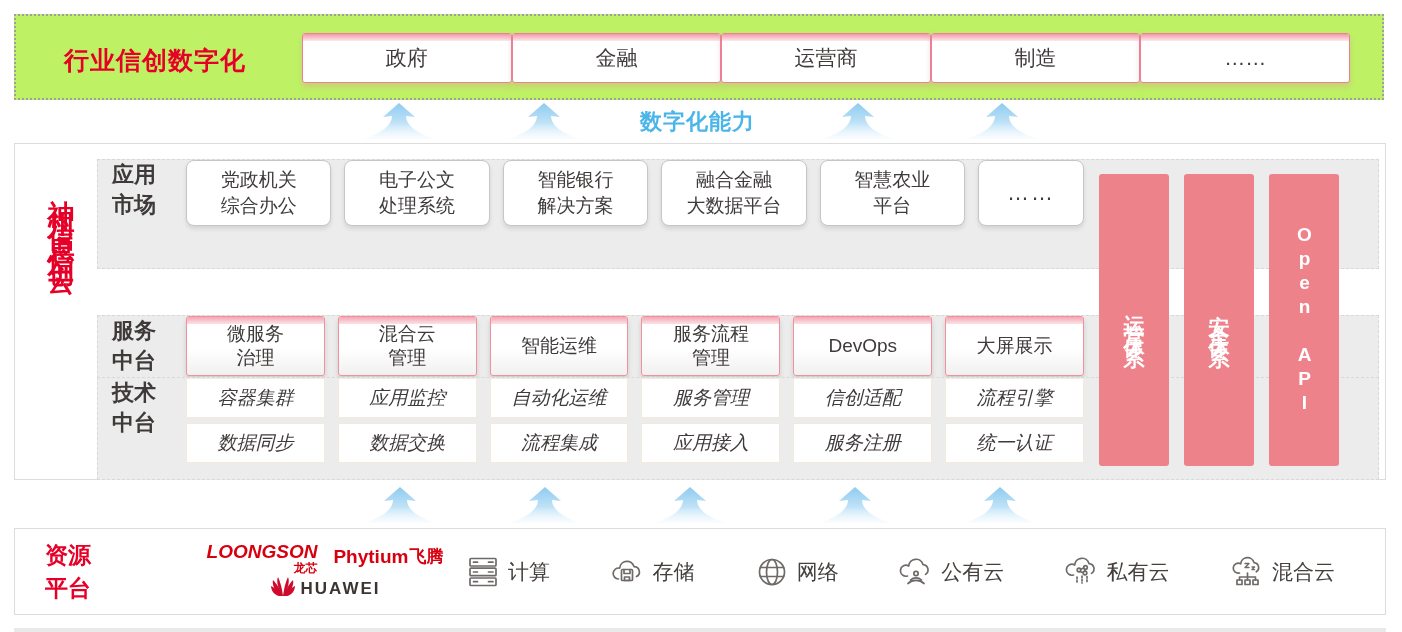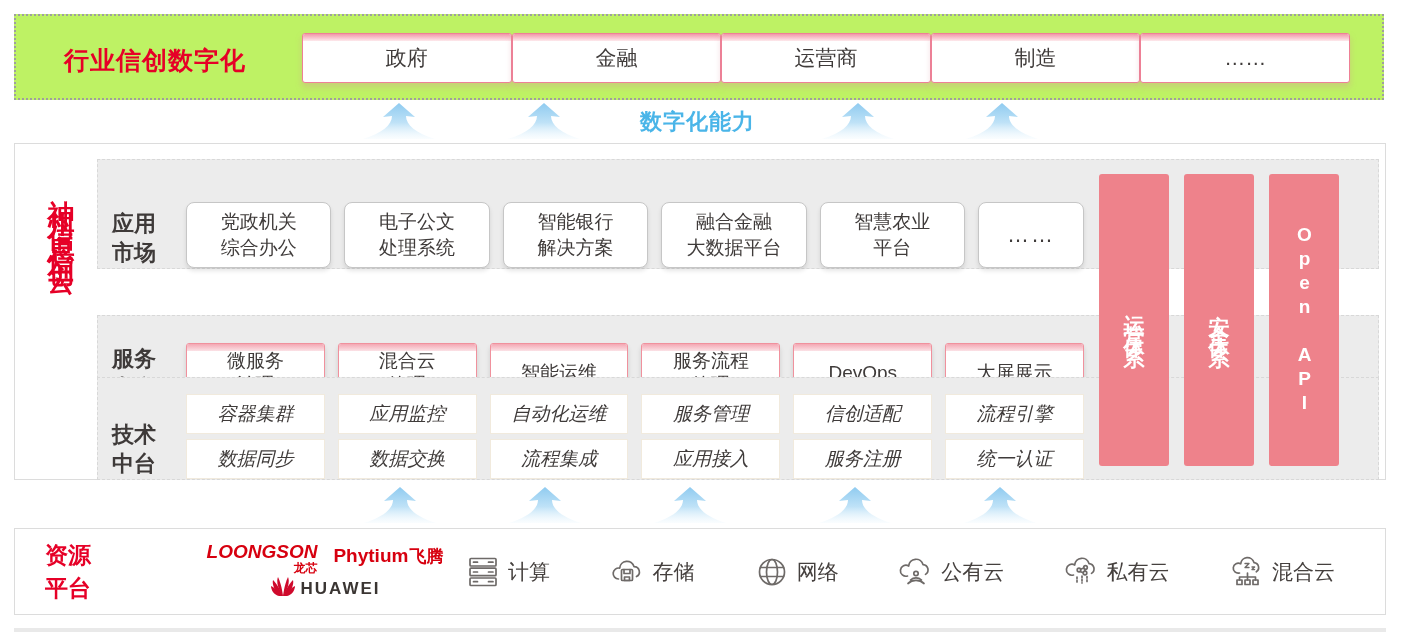--- a/index.html
+++ b/index.html
@@ -29,21 +29,21 @@
     font-weight:bold; color:#4ab5e8; letter-spacing:1px; }
 
   
   .cloud-panel { position:absolute; left:14px; top:143px; width:1372px; height:337px;
     background:#fff; border:1px solid #dcdcdc; }
   .platform-title { position:absolute; left:28px; top:34px; height:280px;
     writing-mode:vertical-rl; text-orientation:upright;
     font-size:27px; font-weight:bold; color:#e60027; letter-spacing:12px; }
 
   .strip { position:absolute; left:82px; width:1282px; background:#ececec;
-    border:1px dashed #d8d8d8; display:flex; align-items:flex-end; padding-left:14px; }
+    border:1px dashed #d8d8d8; display:flex; align-items:flex-start; padding-left:14px; }
   .strip-1 { top:15px;  height:110px; }
   .strip-2 { top:136px; height:89px;margin-top:35px;  }
   .strip-3 { top:233px; height:103px;  }
   .strip-label { flex:0 0 74px; font-size:22px; font-weight:bold; color:#3e3a39;
     line-height:1.35; white-space:pre-line; }
   .strip-boxes { flex:0 0 898px; display:flex; gap:13px; align-items:center; }
 
   .app-box { flex:1; height:66px; background:#fff; border:1px solid #c6c6c6; border-radius:8px;
     box-shadow:0 3px 4px rgba(0,0,0,.10); display:flex; align-items:center; justify-content:center;
     text-align:center; font-size:19px; line-height:1.35; white-space:pre-line; }
@@ -73,21 +73,21 @@
   .resource-panel { position:absolute; left:14px; top:528px; width:1372px; height:87px;
     background:#fff; border:1px solid #dcdcdc; display:flex; align-items:center; }
   .res-label { margin-left:30px; font-size:23px; font-weight:bold; color:#e60027;
     line-height:1.4; white-space:pre-line; }
   .vendors { margin-left:108px; width:252px; display:flex; flex-direction:column;
     align-items:center; gap:3px; }
   .vendor-row1 { display:flex; align-items:flex-start; gap:16px; }
   .loongson { display:flex; flex-direction:column; align-items:flex-end; line-height:1; }
   .loongson-en { font-style:italic; font-weight:bold; font-size:19px; color:#d7000f; }
   .loongson-cn { font-size:12px; font-weight:bold; color:#d7000f; margin-top:1px; }
-  .phytium { margin-top:3px; font-weight:bold; font-size:19px; color:#d7000f; display:flex; align-items:flex-start; }
+  .phytium { margin-top:3px; font-weight:bold; font-size:19px; color:#d7000f; display:flex; align-items:center; }
   .phytium-cn { font-size:17px; margin-left:1px; }
   .huawei { display:flex; align-items:center; gap:5px; }
   .huawei-text { font-size:17px; font-weight:bold; color:#3a3532; letter-spacing:2px; }
   .res-items { flex:1; display:flex; justify-content:space-between; align-items:center;
     margin-left:14px; margin-right:50px; }
   .res-item { display:flex; align-items:center; gap:7px; }
   .res-item svg { width:36px; height:36px; display:block; }
   .res-item-label { font-size:21px; color:#45403e; }
 
   .bottom-sliver { position:absolute; left:14px; top:628px; width:1372px; height:4px; background:#e9e9e9; }

